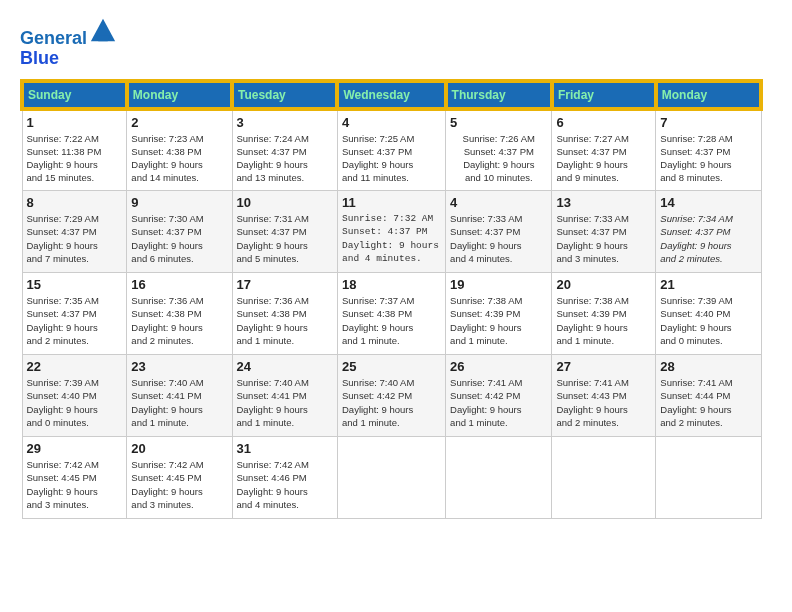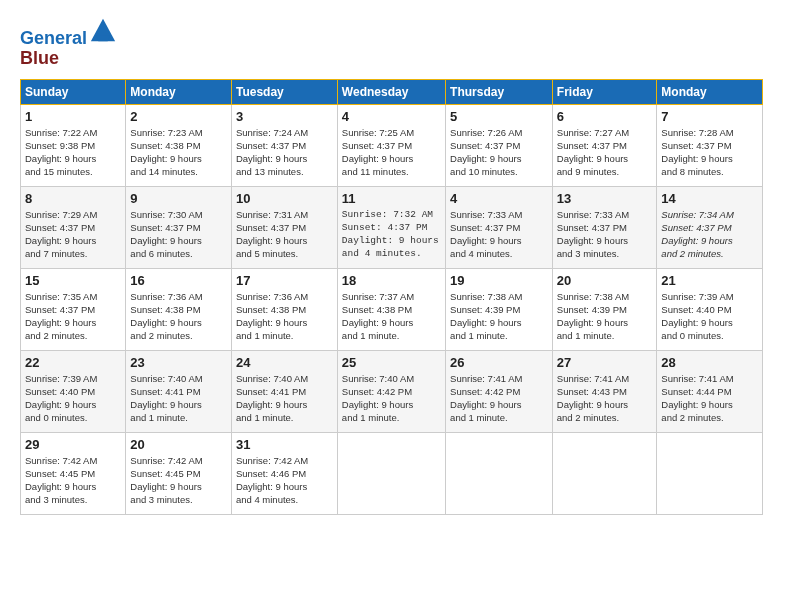--- a/index.html
+++ b/index.html
@@ -53,26 +53,26 @@
       font-size: 14px;
       color: #555;
     }
     .calendar {
       width: 100%;
       border-collapse: collapse;
       font-size: 10px;
     }
     .calendar thead th {
       background: #1a6bb5;
-      color: #ffffff;
+      color: #86efac;
       padding: 5px 4px;
       text-align: left;
       font-size: 12px;
       font-weight: bold;
-      border: 1px solid #eab308;
+      border: 4px solid #eab308;
       margin-left: 43px;
     }
     .calendar tbody td {
       border: 1px solid #ccc;
       vertical-align: top;
       padding: 4px 4px;
       width: 113px;
       min-height: 80px;
       height: 82px;
       background: #fff;
@@ -102,21 +102,21 @@
 <div class="page">
   <div class="header">
     <div class="logo">
       <div>
         <div class="logo-text">
           <span>General</span><svg class="logo-icon" viewBox="0 0 30 28">
               <polygon points="2,26 15,2 28,26" fill="#1a6bb5"></polygon>
               <polygon points="10,26 20,26 22,20 8,20" fill="#1a6bb5"></polygon>
             </svg>
         </div>
-        <div class="logo-text" style="color:#7f1d1d;">Blue</div>
+        <div class="logo-text" style="color:#1d4ed8;">Blue</div>
       </div>
     </div>
     <div class="title-block">
       <div class="month-title"></div>
       <div class="location"></div>
     </div>
   </div>
 
   <table class="calendar">
     <thead>
@@ -128,21 +128,21 @@
           <th>Thursday</th>
           <th>Friday</th>
           <th>Monday</th>
         </tr>
     </thead>
     <tbody id="calendar-body">
     <tr>
           <td>
             <span class="day-number">1</span>
             <div class="day-info" style="white-space: pre-line;">Sunrise: 7:22 AM
-Sunset: 9:38 PM
+Sunset: 11:38 PM
 Daylight: 9 hours
 and 15 minutes.</div>
           </td>
           <td>
             <span class="day-number">2</span>
             <div class="day-info" style="white-space: pre-line;">Sunrise: 7:23 AM
 Sunset: 4:38 PM
 Daylight: 9 hours
 and 14 minutes.</div>
           </td>
@@ -155,21 +155,21 @@
           </td>
           <td>
             <span class="day-number">4</span>
             <div class="day-info" style="white-space: pre-line;">Sunrise: 7:25 AM
 Sunset: 4:37 PM
 Daylight: 9 hours
 and 11 minutes.</div>
           </td>
           <td>
             <span class="day-number">5</span>
-            <div class="day-info" style="white-space: pre-line;">Sunrise: 7:26 AM
+            <div class="day-info" style="white-space: pre-line; text-align: center;">Sunrise: 7:26 AM
 Sunset: 4:37 PM
 Daylight: 9 hours
 and 10 minutes.</div>
           </td>
           <td>
             <span class="day-number">6</span>
             <div class="day-info" style="white-space: pre-line;">Sunrise: 7:27 AM
 Sunset: 4:37 PM
 Daylight: 9 hours
 and 9 minutes.</div>

